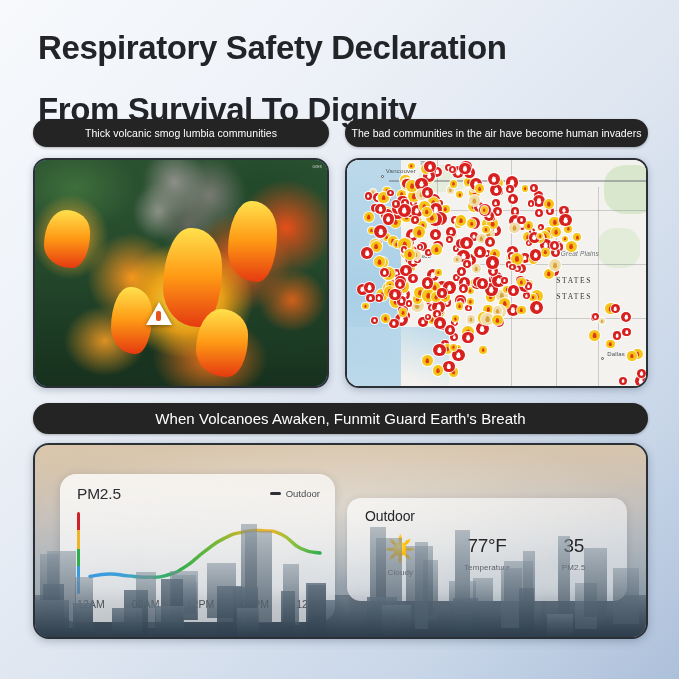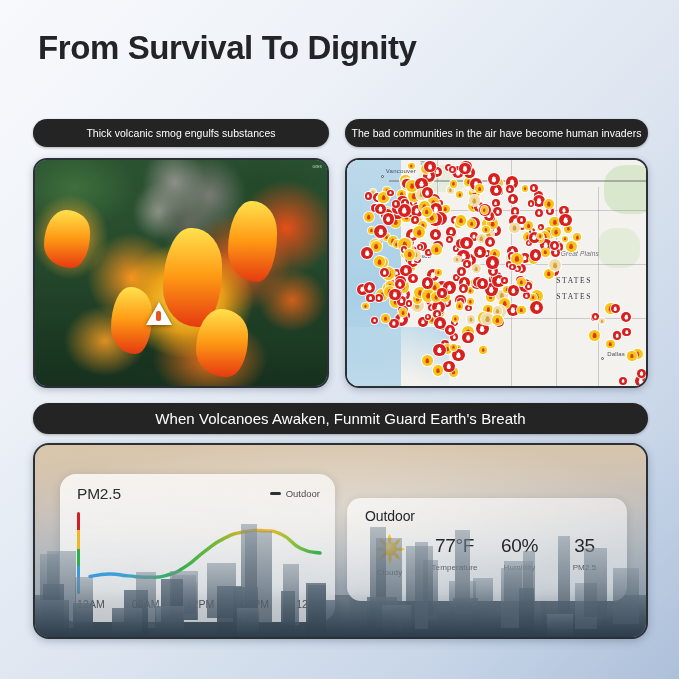--- a/index.html
+++ b/index.html
@@ -9,21 +9,21 @@
     background: linear-gradient(135deg, #f7f9fc 0%, #eef2f8 28%, #dde5f0 55%, #c8d6e8 80%, #adc0da 100%);
     position:relative; overflow:hidden;
   }
 
   
   .heading {
     position:absolute; left:38px; top:27px; width:600px;
     font-size:33px; line-height:1.26; font-weight:bold;
     color:#232427; letter-spacing:-0.4px;
   }
-  .heading .l2 { display:block; }
+  .heading .l2 { display:block;margin-top:20px; }
 
   
   .pill {
     position:absolute; background:#242424; color:#ffffff;
     border-radius:40px; display:flex; align-items:center; justify-content:center;
     font-size:10.5px; letter-spacing:0.05px; height:28px;
     box-shadow:0 1px 3px rgba(0,0,0,.28);
   }
   #pill-left  { left:33px;  top:119px; width:296px; }
   #pill-right { left:345px; top:119px; width:303px; }
@@ -249,25 +249,26 @@
     margin-left:-2px; margin-top:-6.25px;
     background:linear-gradient(180deg,#ffcc1a,#f7a80d);
     clip-path:polygon(50% 0%, 100% 38%, 50% 100%, 0% 38%);
     transform-origin:50% 50%;
   }
 </style>
 </head>
 <body>
 
 <h1 class="heading">
+  <span class="l1">Respiratory Safety Declaration</span>
   <span class="l2">From Survival To Dignity</span>
 </h1>
 
 <div class="pill" id="pill-left">
-  <span>Thick volcanic smog engulfs substances</span>
+  <span>Thick volcanic smog lumbia communities</span>
 </div>
 <div class="pill" id="pill-right">
   <span>The bad communities in the air have become human invaders</span>
 </div>
 
 <div class="media" id="card-fire">
   <div class="fire-scene">
     <div class="fs-water"></div>
     <div class="fs-contour" style="left:-14%;top:52%;width:46%;height:40%;"></div>
     <div class="fs-contour" style="left:-10%;top:60%;width:38%;height:34%;"></div>
@@ -815,22 +816,18 @@
             <span class="sun-ray" style="transform: rotate(315deg) translateY(-9px);"></span>
             <span class="sun-core"></span>
           </div>
           <div class="metric-lbl">Cloudy</div>
         </div>
         <div class="metric">
           <div class="metric-val">77°F</div>
           <div class="metric-lbl">Temperature</div>
         </div>
         <div class="metric">
-          <div class="metric-val">60%</div>
-          <div class="metric-lbl">Humidity</div>
-        </div>
-        <div class="metric">
           <div class="metric-val">35</div>
           <div class="metric-lbl">PM2.5</div>
         </div>
       </div>
   </div>
 </div>
 
 </body></html>

